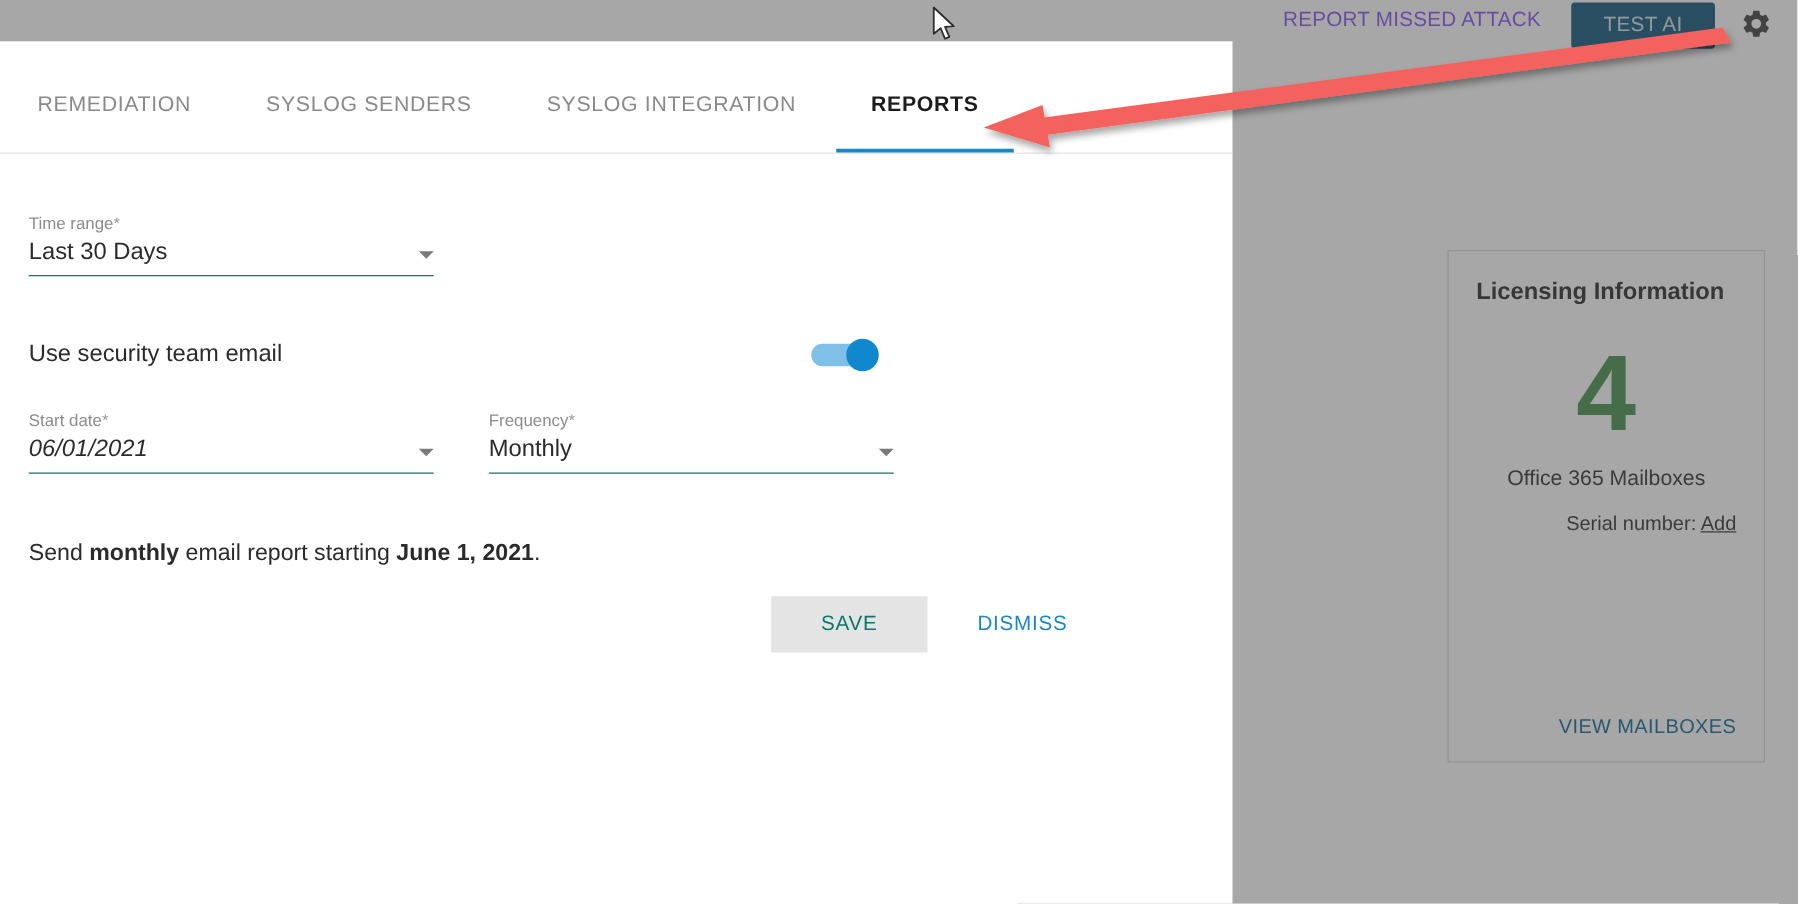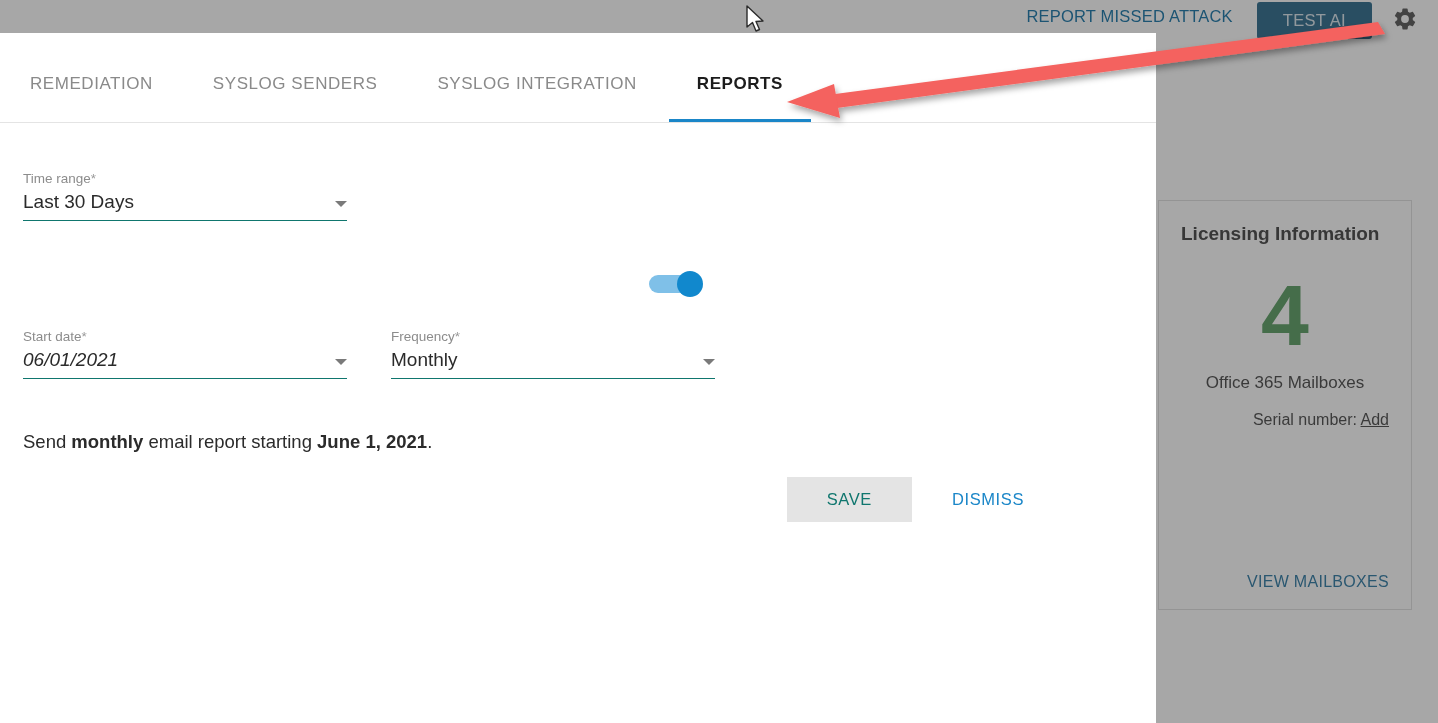--- a/index.html
+++ b/index.html
@@ -18,21 +18,21 @@
     background: #ffffff;
   }
 
   .app-header {
     position: absolute; left: 0; top: 0; right: 0; height: 33px;
     background: #ffffff;
     display: flex; align-items: center; justify-content: flex-end;
     padding-right: 12px;
   }
   .hdr-link {
-    color: #0369a1;
+    color: #8b5cf6;
     font-size: 16.5px;
     letter-spacing: .2px;
     margin-right: 24px;
     cursor: pointer;
     white-space: nowrap;
   }
   .hdr-btn {
     background: #1b5e82;
     color: #d8e4ec;
     font-size: 16.5px;
@@ -109,21 +109,21 @@
   
   .scrim {
     position: absolute; inset: 0;
     background: rgba(60,60,60,0.45);
   }
 
   
   .modal {
     position: absolute;
     left: 0; top: 33px;
-    width: 1156px; height: 690px;
+    width: 986px; height: 690px;
     background: #ffffff;
     overflow: hidden;
   }
 
   .tabbar {
     position: relative;
     height: 90px;
     border-bottom: 1px solid #e4e4e4;
     display: flex;
     align-items: center;
@@ -306,20 +306,21 @@
         <div class="field">
           <span class="flabel"><span>Time range</span><span class="req">*</span></span>
           <span class="fvalue-wrap">
             <span class="fvalue">Last 30 Days</span>
             <span class="caret"></span>
           </span>
         </div>
       </div>
 
       <div class="row-toggle">
+        <span class="rt-label">Use security team email</span>
         <span class="toggle">
           <span class="track"></span>
           <span class="knob"></span>
         </span>
       </div>
 
       <div class="fields-row">
         <div class="field">
           <span class="flabel"><span>Start date</span><span class="req">*</span></span>
           <span class="fvalue-wrap">

